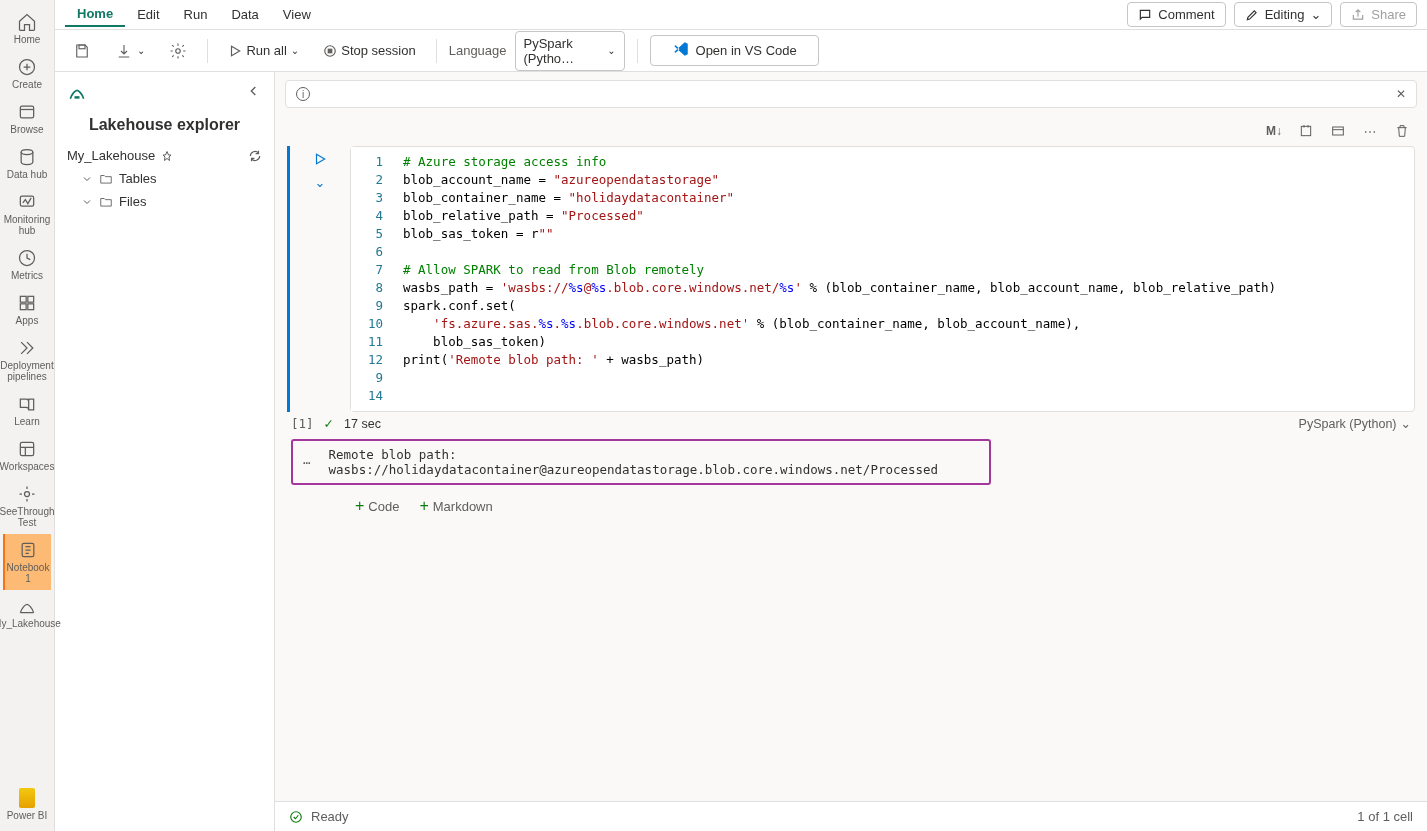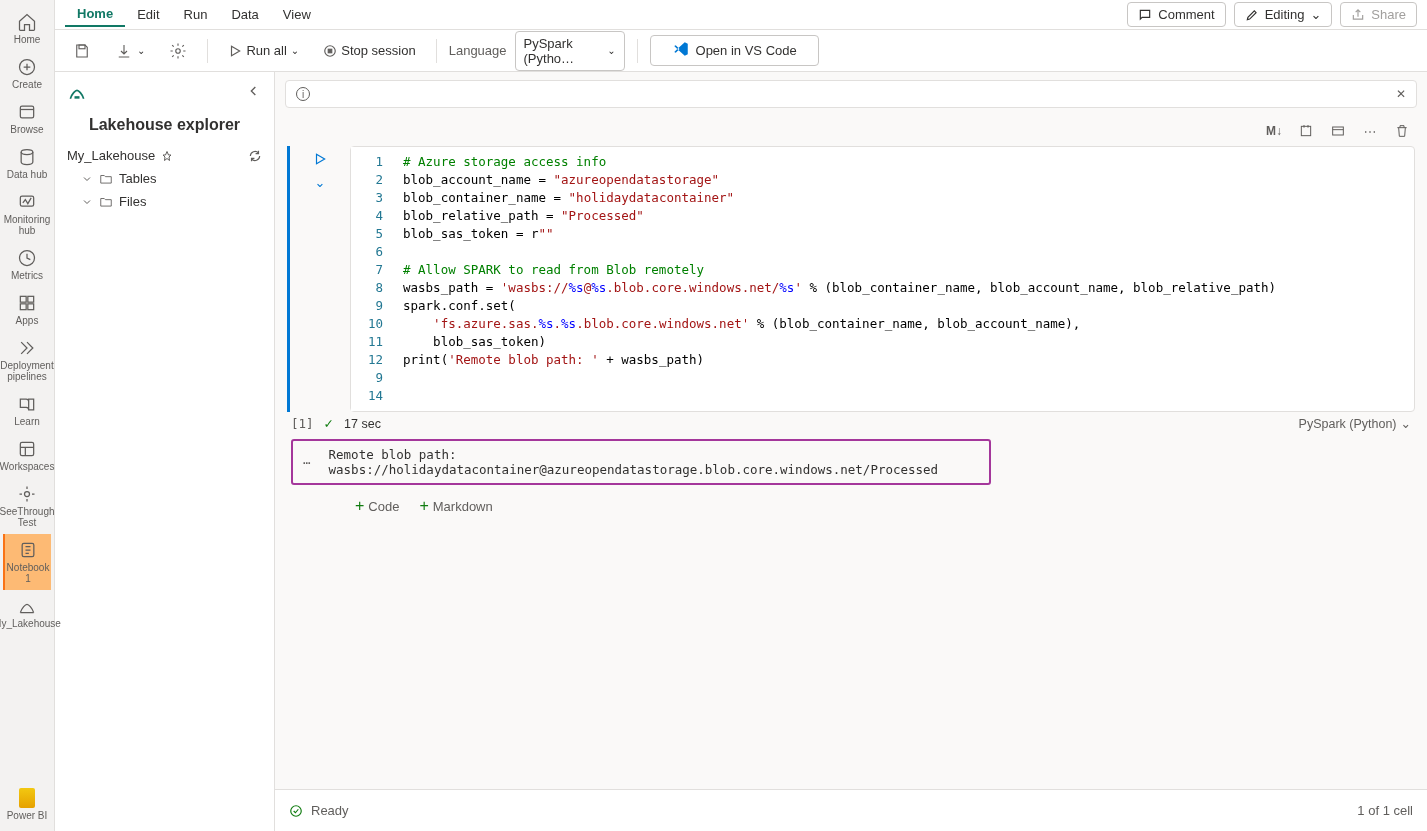--- a/index.html
+++ b/index.html
@@ -79,21 +79,21 @@
   .status-row .meta { font-style: italic; }
   .status-right { margin-left: auto; display: flex; align-items: center; gap: 4px; }
   
   .output-box { margin: 4px 16px 0 16px; border: 2px solid #a4379b; border-radius: 3px; padding: 6px 10px; font-family: Consolas, monospace; font-size: 12.5px; display: flex; align-items: center; gap: 16px; width: 700px; }
   .output-dots { color: #605e5c; letter-spacing: 2px; }
   
   .add-row { display: flex; gap: 20px; padding: 12px 0 0 80px; }
   .add-btn { display: flex; align-items: center; gap: 4px; color: #605e5c; cursor: pointer; font-size: 13px; }
   .add-btn .plus { color: #107c10; font-size: 16px; }
   
-  .statusbar { position: absolute; bottom: 0; left: 0; right: 0; height: 42px; border-top: 1px solid #e1dfdd; background: #fff; display: flex; align-items: center; padding: 0 14px; font-size: 13px; color: #605e5c; }
+  .statusbar { position: absolute; bottom: 0; left: 0; right: 0; height: 30px; border-top: 1px solid #e1dfdd; background: #fff; display: flex; align-items: center; padding: 0 14px; font-size: 13px; color: #605e5c; }
   .statusbar .right { margin-left: auto; }
 </style>
 </head>
 <body>
 
 <div class="app">
 
   <div class="rail">
     <div class="rail-item">
       <svg viewBox="0 0 24 24">

